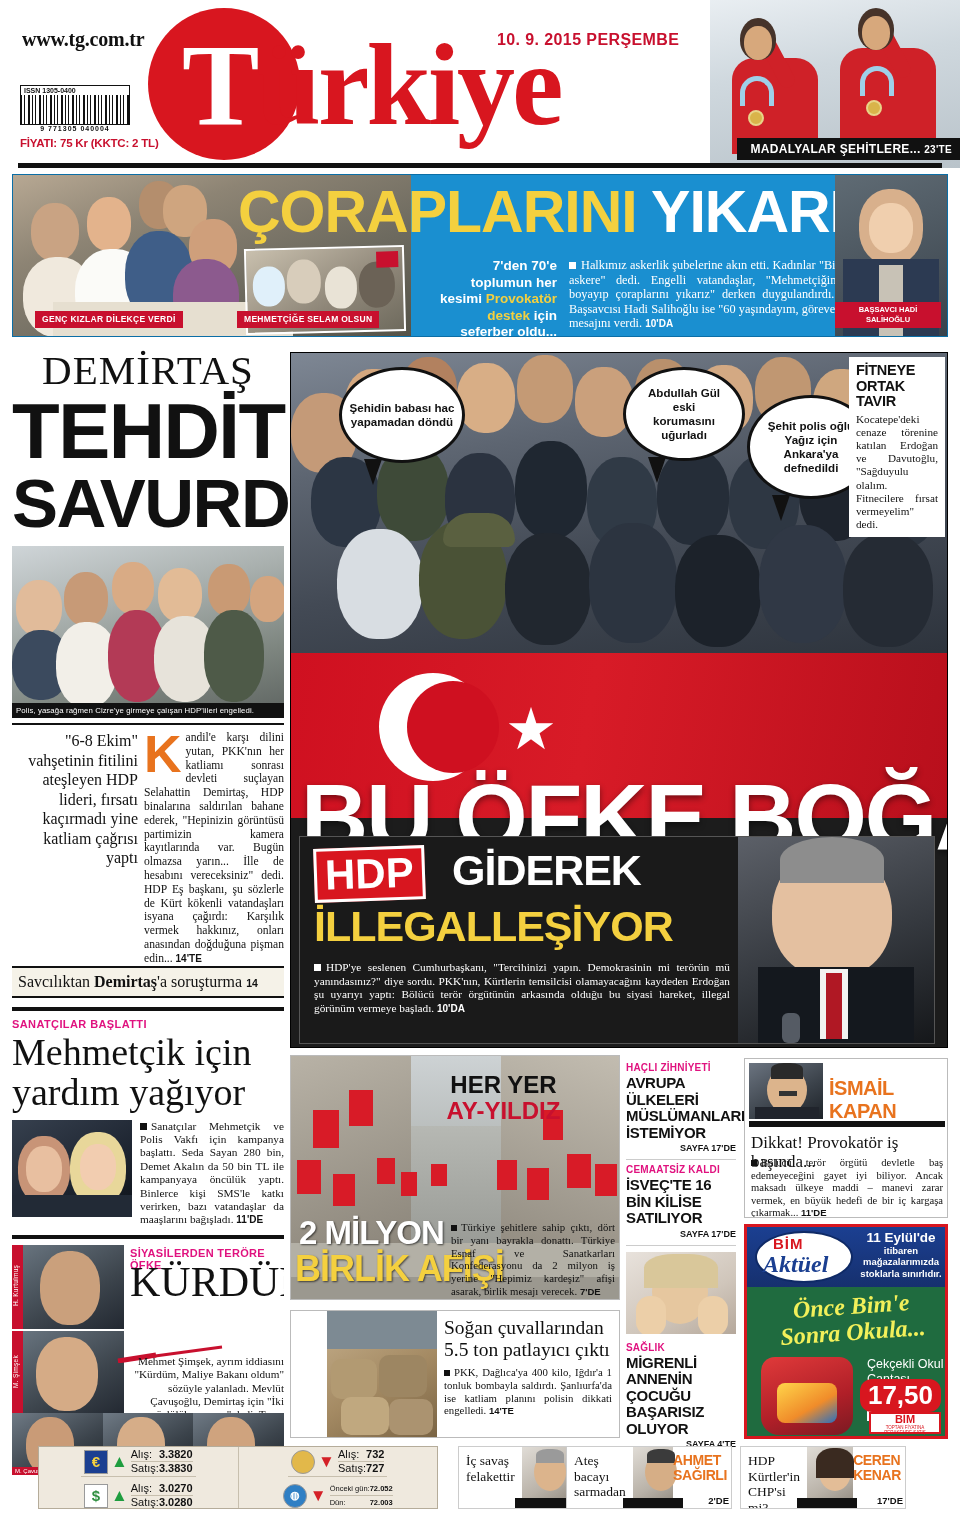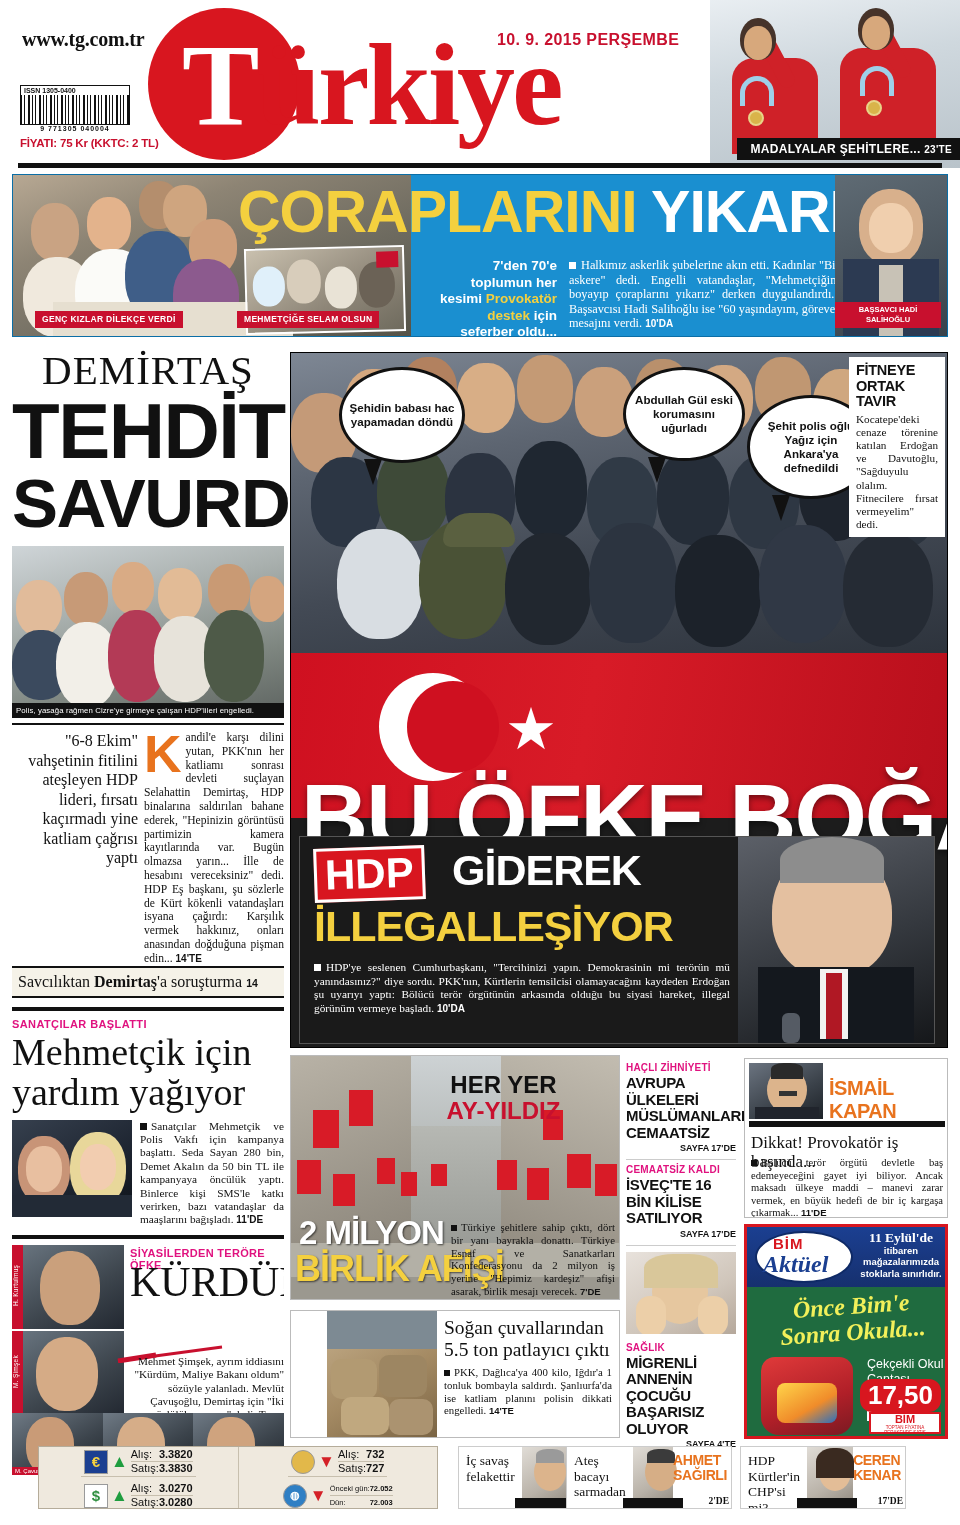--- a/index.html
+++ b/index.html
@@ -249,21 +249,21 @@
      background:linear-gradient(180deg,#1b3f91,#16306e); }
   #bim-oval { position:absolute; left:8px; top:4px; width:98px; height:52px; background:#fff;
      border-radius:50%; border:2px solid #0f2a66;}
   #bim-logo { position:absolute; left:26px; top:8px; font-family:"Liberation Sans",sans-serif;
      font-weight:bold; font-size:15px; color:#d8161f; letter-spacing:1px;}
   #bim-aktuel { position:absolute; left:16px; top:24px; font-family:"Liberation Serif",serif;
      font-weight:bold; font-style:italic; font-size:24px; color:#1b3f91;text-align:right;}
   #bim-note { position:absolute; left:110px; top:5px; width:88px; color:#fff;
      font-family:"Liberation Sans",sans-serif; font-weight:bold; font-size:9.5px; line-height:11.5px;
      text-align:center;}
-  #bim-note .big { font-size:13.5px;font-family:Liberation Serif, serif; }
+  #bim-note .big { font-size:13.5px; }
   #bim-slogan { position:absolute; left:10px; top:66px; width:190px; color:#f2f05a;
      font-family:"Liberation Serif",serif; font-weight:bold; font-style:italic; font-size:24px;
      line-height:26px; text-align:center; transform:rotate(-4deg);}
   #bim-desc { position:absolute; left:120px; top:130px; width:78px; color:#fff;
      font-family:"Liberation Sans",sans-serif; font-size:12.5px; line-height:14.5px;}
   #bim-bag { position:absolute; left:14px; top:130px; width:92px; height:78px;
      background:linear-gradient(160deg,#e03a3a,#b01f28 60%,#7a1a22); border-radius:14px 14px 18px 18px;}
   #bim-bag .panel{position:absolute;left:16px;top:26px;width:60px;height:40px;border-radius:8px;
      background:linear-gradient(150deg,#ffd54a,#f08c2a 60%,#2a6fbf);}
   #bim-hw { position:absolute; left:120px; top:176px; width:62px; height:18px; background:#fff;
@@ -295,21 +295,21 @@
   .colbox { position:absolute; top:0; height:63px; border:1px solid #ccc; background:#fff;
      display:flex; align-items:stretch; overflow:hidden;}
   .colbox .q { flex:1; padding:6px 7px; font-family:"Liberation Serif",serif; font-size:13.5px;
      line-height:15.5px; color:#111;}
   .colbox .cphoto { width:56px; background:linear-gradient(150deg,#e0dcd6,#b9b2a8 60%,#8d867c); position:relative;}
   .colbox .cname { width:62px; position:relative; padding:6px 4px 0 0;}
   .colbox .cname .n { font-family:"Liberation Sans",sans-serif; font-weight:bold; font-size:14px;
      line-height:15px; color:#e8731e; letter-spacing:-.4px;}
   .colbox .cname .n2 { color:#8a8a8a; }
   .colbox .cname .pg { position:absolute; right:2px; bottom:2px;
-     font-family:Liberation Serif, serif; font-weight:bold; font-size:9.5px; color:#111;}
+     font-family:Liberation Sans, sans-serif; font-weight:bold; font-size:9.5px; color:#111;}
   .colbox .blkbar { position:absolute; bottom:0; left:56px; width:60px; height:10px; background:#111;}
 </style>
 </head>
 <body>
 
 <div id="page">
 
   <div id="masthead">
     <div id="url">www.tg.com.tr</div>
     <div id="barcode-wrap">
@@ -486,21 +486,21 @@
       <div class="crowd-dot" style="left:298px;top:170px;width:88px;height:120px;background:#2c3440;"></div>
       <div class="crowd-dot" style="left:384px;top:182px;width:86px;height:112px;background:#1c222a;"></div>
       <div class="crowd-dot" style="left:468px;top:172px;width:88px;height:118px;background:#303845;"></div>
       <div class="crowd-dot" style="left:552px;top:180px;width:90px;height:114px;background:#252b34;"></div>
       <div style="position:absolute;left:152px;top:160px;width:72px;height:34px;border-radius:36px 36px 10px 10px;background:#5a6040;"></div>
 
       <div class="bubble" style="left:48px;top:14px;width:126px;height:96px;">
           <span style="padding:0 6px;">Şehidin babası hac yapamadan döndü</span>
         </div>
       <div class="bubble" style="left:332px;top:14px;width:122px;height:94px;">
-          <span style="padding:0 6px;">Abdullah Gül eski korumasını uğurladı</span>
+          <span style="padding:0 20px;">Abdullah Gül eski korumasını uğurladı</span>
         </div>
       <div class="bubble" style="left:456px;top:42px;width:128px;height:104px;">
           <span style="padding:0 6px;">Şehit polis oğlu Yağız için Ankara'ya defnedildi</span>
         </div>
 
       <div id="fitne">
         <h4>FİTNEYE ORTAK TAVIR</h4>
         <p>Kocatepe'deki cenaze törenine katılan Erdoğan ve Davutoğlu, "Sağduyulu olalım. Fitnecilere fırsat vermeyelim" dedi.</p>
       </div>
     </div>
@@ -573,21 +573,21 @@
     </div>
     <div id="sogan-right">
       <div id="sogan-head">Soğan çuvallarından 5.5 ton patlayıcı çıktı</div>
       <div id="sogan-body"><span class="sq"></span><span>PKK, Dağlıca'ya 400 kilo, Iğdır'a 1 tonluk bombayla saldırdı. Şanlıurfa'da ise katliam planını polisin dikkati engelledi. </span><span class="pg">14'TE</span></div>
     </div>
   </div>
 
   <div id="col3">
     <div class="c3item">
       <div class="c3kick">HAÇLI ZİHNİYETİ</div>
-      <div class="c3head">AVRUPA ÜLKELERİ MÜSLÜMANLARI CEMAATSİZ</div>
+      <div class="c3head">AVRUPA ÜLKELERİ MÜSLÜMANLARI İSTEMİYOR</div>
       <div class="c3pg">SAYFA 17'DE</div>
     </div>
     <div class="c3item">
       <div class="c3kick">CEMAATSİZ KALDI</div>
       <div class="c3head">İSVEÇ'TE 16 BİN KİLİSE SATILIYOR</div>
       <div class="c3pg">SAYFA 17'DE</div>
     </div>
     <div id="c3photo">
       <div style="position:absolute;left:26px;top:8px;width:56px;height:64px;border-radius:50%;background:#e6c79f;"></div>
       <div style="position:absolute;left:18px;top:2px;width:74px;height:34px;border-radius:40% 40% 0 0;background:#d9c79a;"></div>

